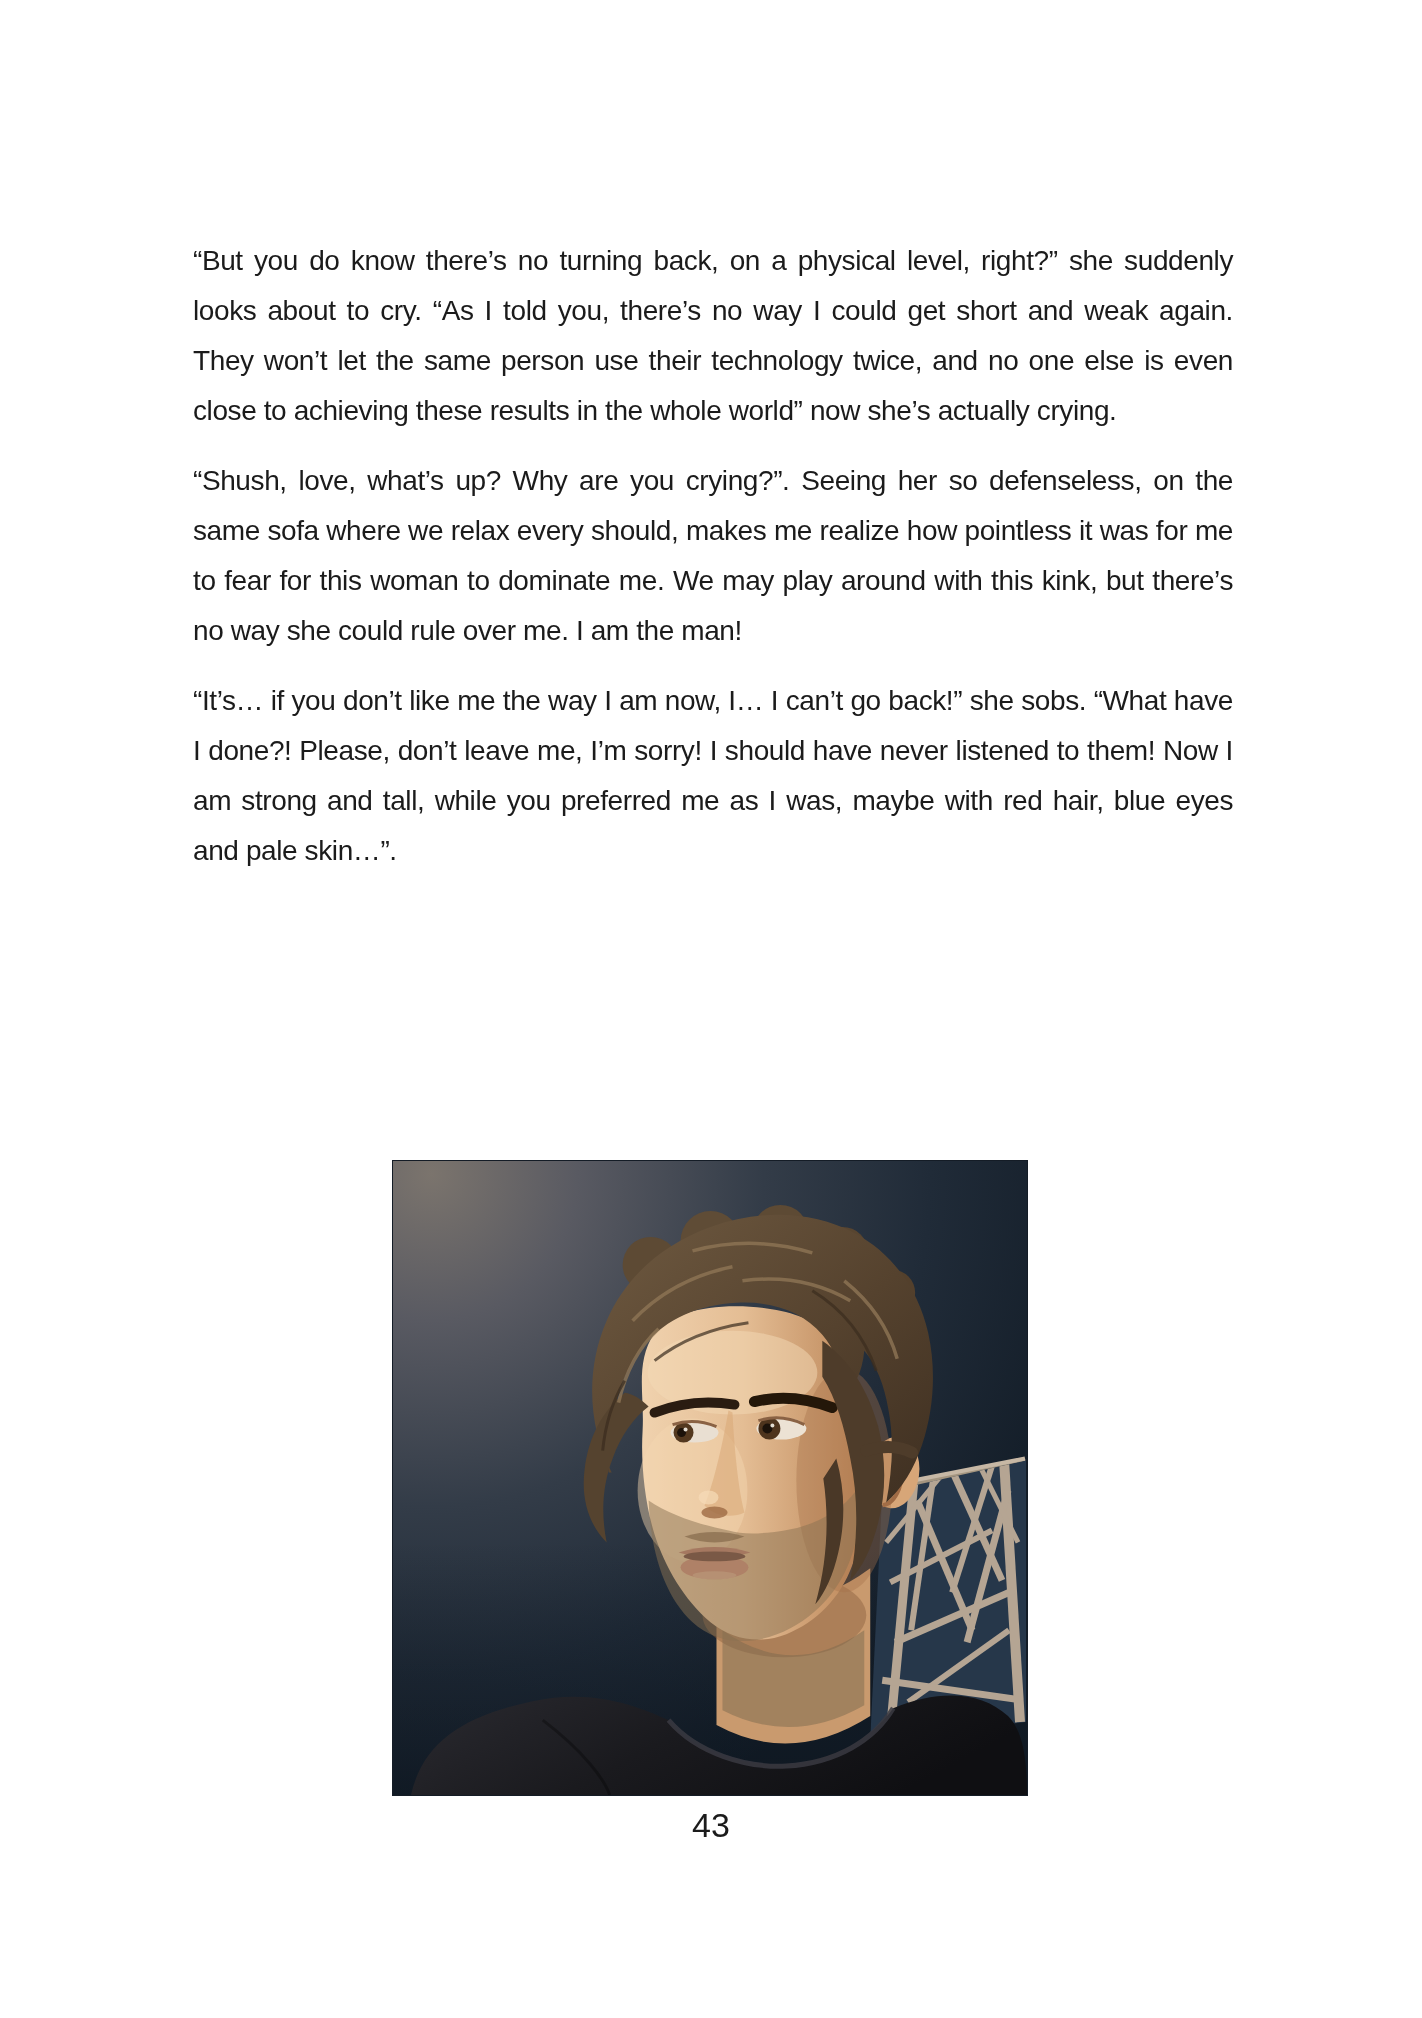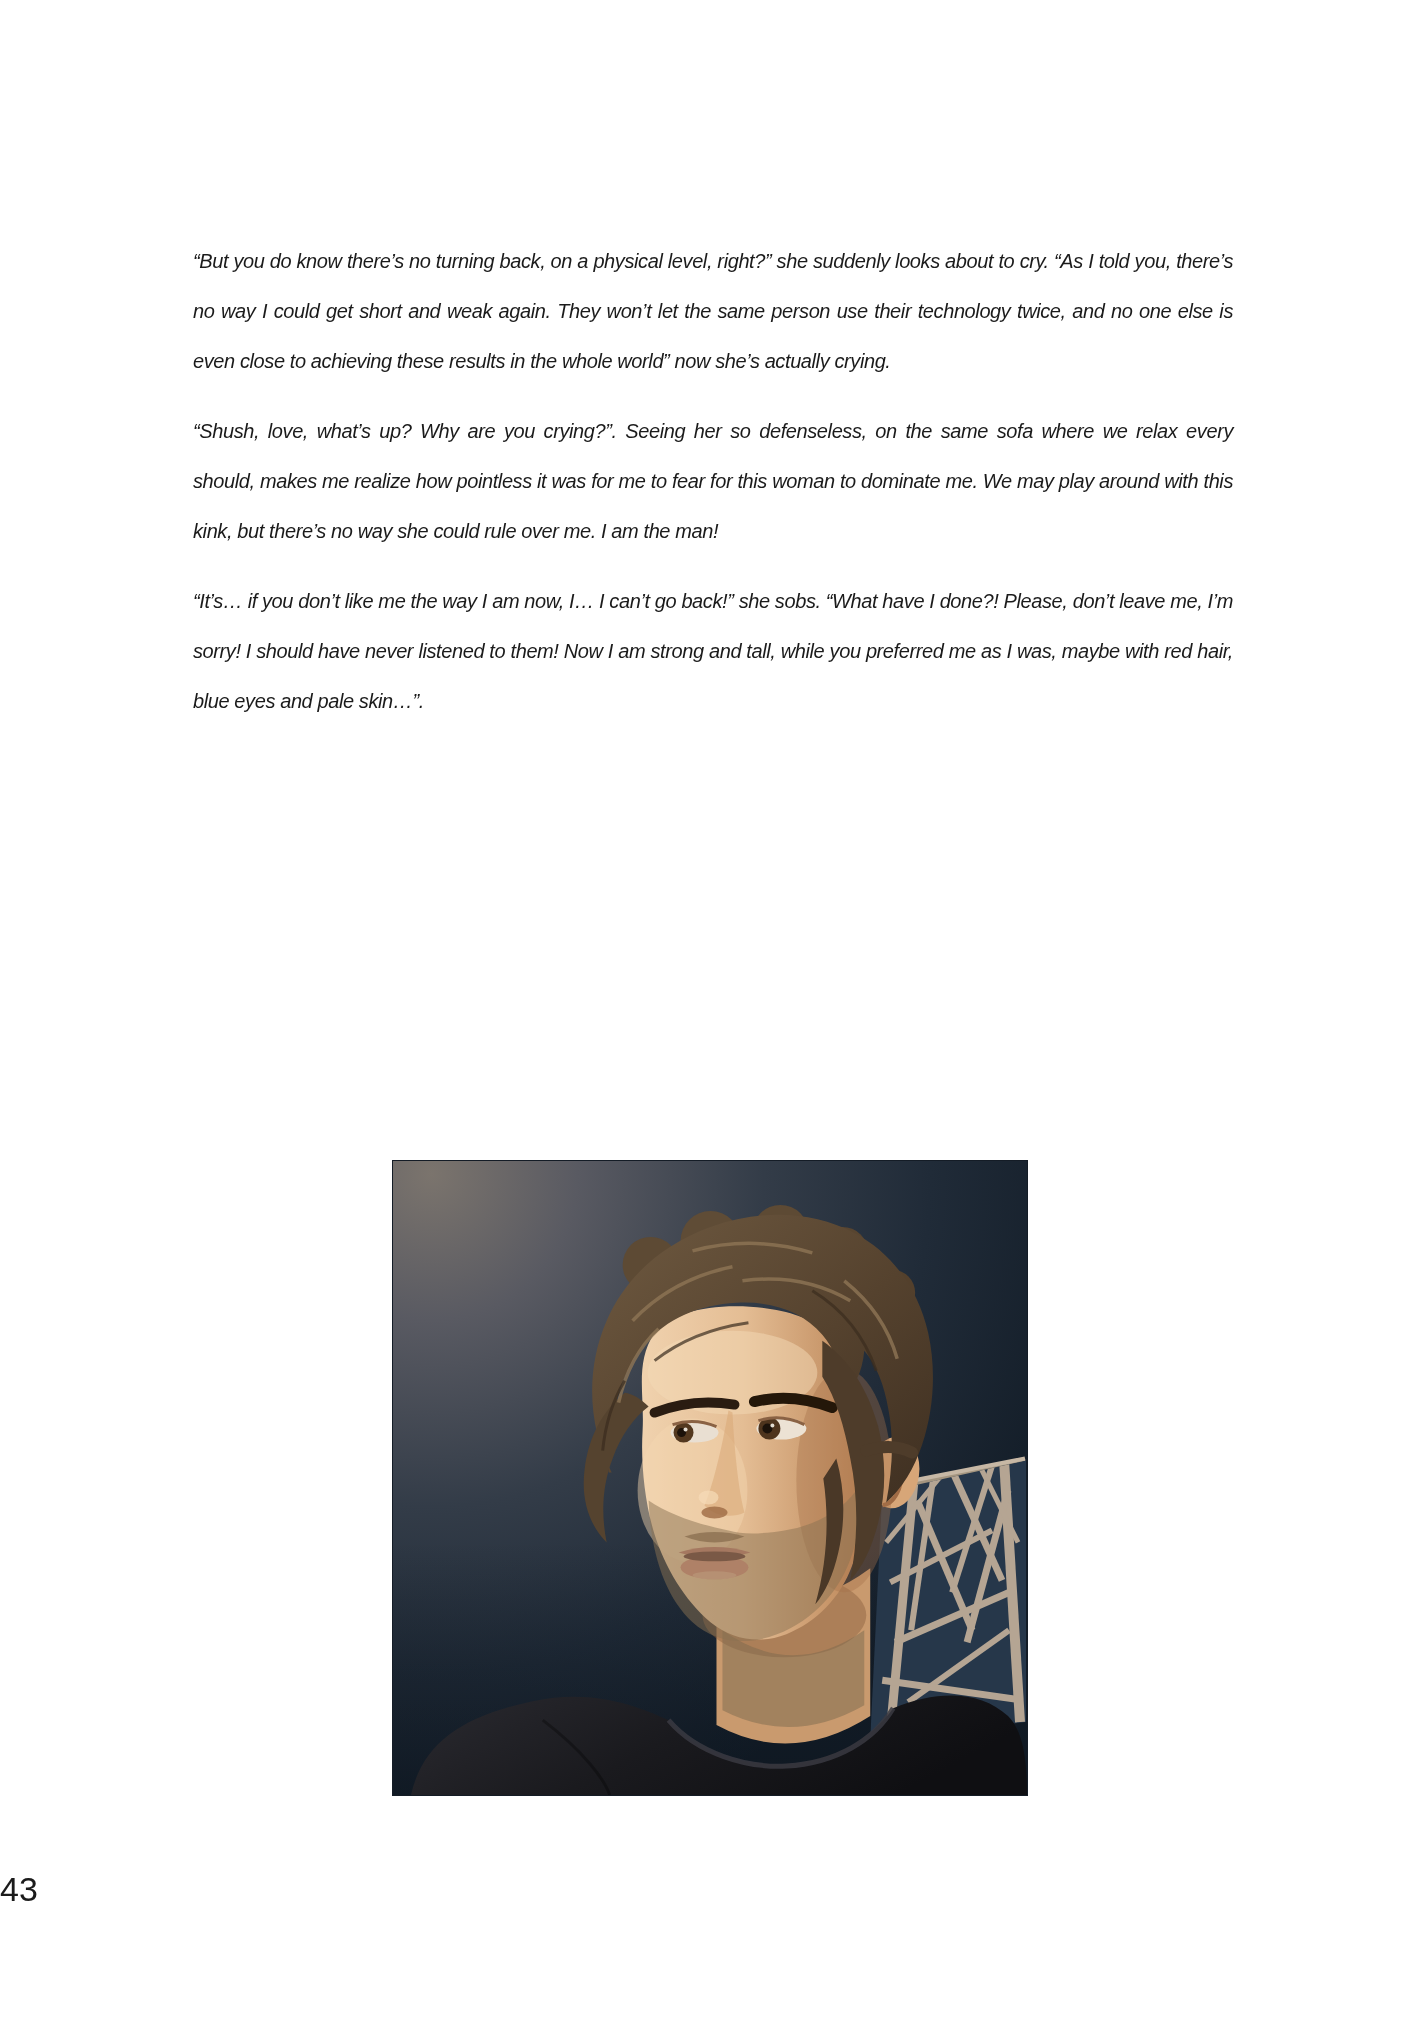--- a/index.html
+++ b/index.html
@@ -13,44 +13,43 @@
   }
   .text-block {
     position: absolute;
     left: 193px;
     top: 236px;
     width: 1040px;
     color: #1b1b1b;
   }
   .para {
     margin: 0 0 20px 0;
-    font-size: 20px;
+    font-size: 28px;
     line-height: 50px;
     letter-spacing: -0.4px;
     text-align: justify;
     text-justify: inter-word;
-    font-style: italic;
   }
   .portrait-wrap {
     position: absolute;
     left: 392px;
     top: 1160px;
     width: 636px;
     height: 636px;
     border: 1px solid #141c26;
     box-sizing: border-box;
     overflow: hidden;
   }
   .portrait-wrap svg { display: block; width: 100%; height: 100%; }
   .page-number {
     position: absolute;
     left: 0;
-    top: 1870px;
+    top: 1806px;
     width: 1422px;
-    text-align: left;
+    text-align: center;
     font-size: 34px;
     color: #1b1b1b;
   }
 </style>
 </head>
 <body>
 
 <div class="text-block">
   <p class="para">“But you do know there’s no turning back, on a physical level, right?” she suddenly looks about to cry. “As I told you, there’s no way I could get short and weak again. They won’t let the same person use their technology twice, and no one else is even close to achieving these results in the whole world” now she’s actually crying.</p>
   <p class="para">“Shush, love, what’s up? Why are you crying?”. Seeing her so defenseless, on the same sofa where we relax every should, makes me realize how pointless it was for me to fear for this woman to dominate me. We may play around with this kink, but there’s no way she could rule over me. I am the man!</p>

